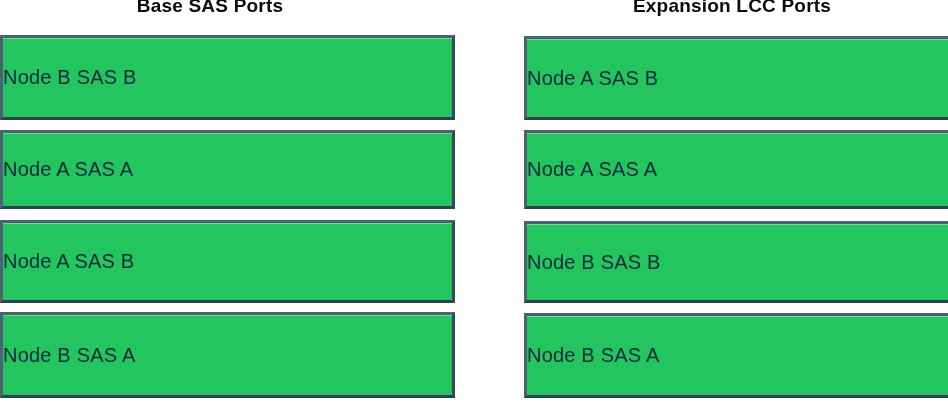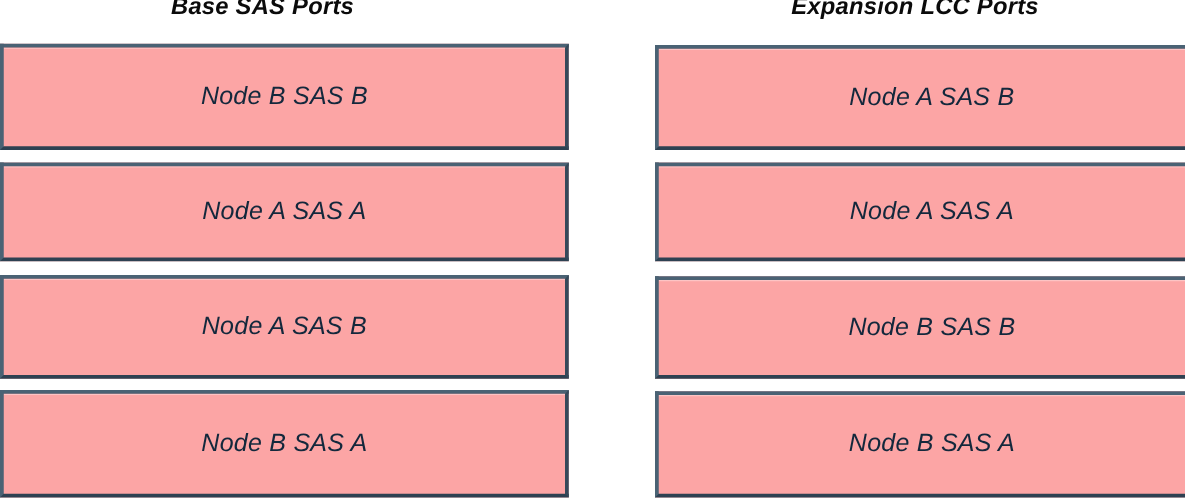--- a/index.html
+++ b/index.html
@@ -12,21 +12,20 @@
     height: 402px;
     background: #ffffff;
     font-family: "Liberation Sans", sans-serif;
     overflow: hidden;
   }
   #diagram {
     position: relative;
     width: 948px;
     height: 402px;
     background: #ffffff;
-    font-style: italic;
   }
   .column {
     position: absolute;
     top: 0;
     height: 402px;
   }
   .column.left  { left: 0px;   width: 456px; }
   .column.right { left: 524px; width: 444px; }
 
   .col-title {
@@ -41,29 +40,28 @@
     letter-spacing: 0.2px;
     line-height: 22px;
     white-space: nowrap;
   }
   .column.left  .col-title { transform: translateX(-18px); }
   .column.right .col-title { transform: translateX(-14px); }
 
   .port-box {
     position: absolute;
     box-sizing: border-box;
-    background: #fca5a5;
+    background: #22c55e;
     border: 3px solid #3d5566;
     border-top-color: #4a6274;
     border-left-color: #4a6274;
     border-right-color: #35495a;
     border-bottom-color: #2e4152;
     display: flex;
     align-items: center;
-    justify-content: center;
     box-shadow: inset 0 1px 0 rgba(255,255,255,0.35);
   }
   .port-label {
     font-size: 20px;
     font-weight: normal;
     color: #13283c;
     letter-spacing: 0.2px;
     white-space: nowrap;
     text-align: center;
   }

